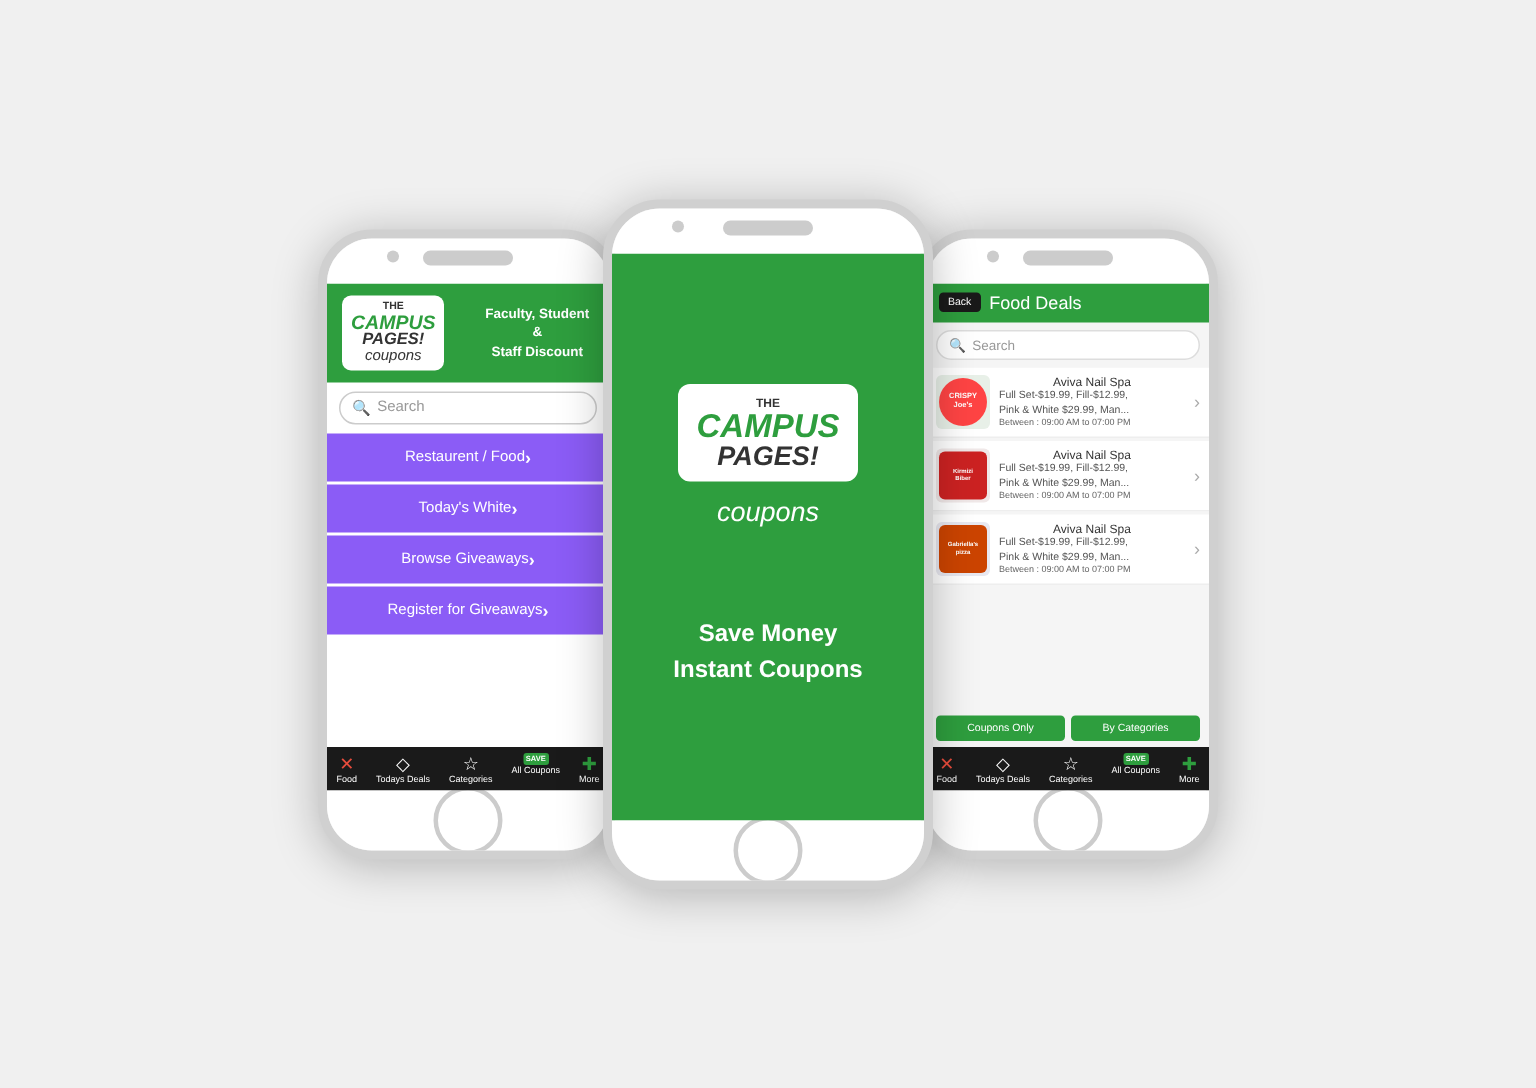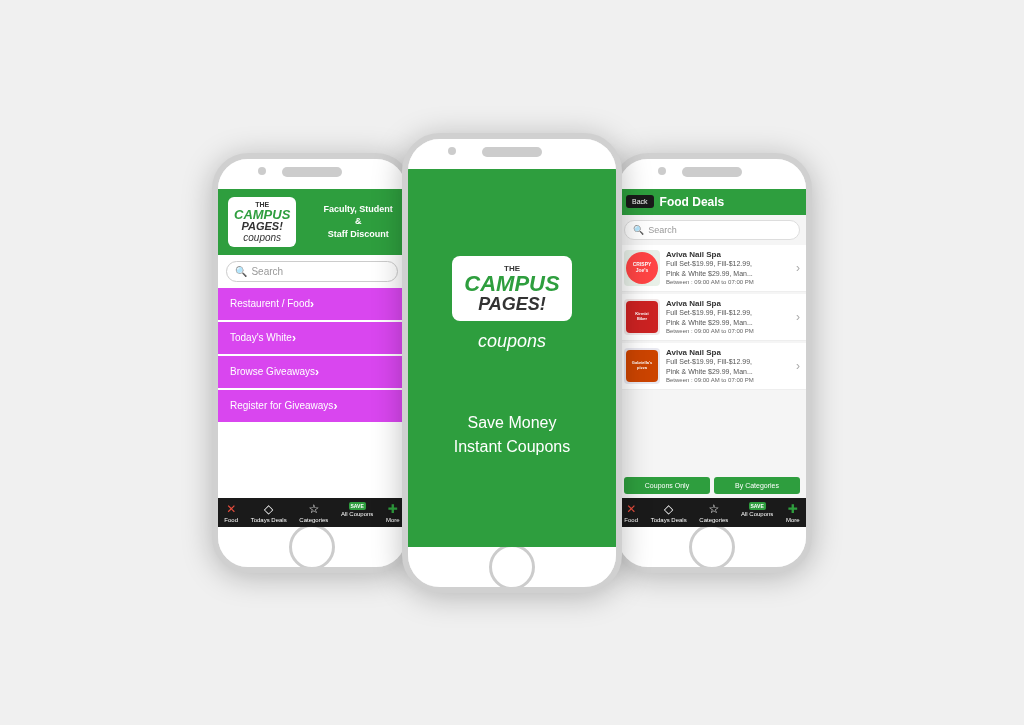--- a/index.html
+++ b/index.html
@@ -189,26 +189,26 @@
       font-size: 10px;
     }
 
     .menu-items {
       flex: 1;
       display: flex;
       flex-direction: column;
     }
 
     .menu-item {
-      background: #d946ef;
+      background: #8b5cf6;
       color: white;
       font-size: 10px;
       padding: 9px 12px;
       display: flex;
-      justify-content: flex-start;
+      justify-content: center;
       align-items: center;
       margin-bottom: 2px;
       cursor: pointer;
     }
 
     .menu-item .chevron {
       font-size: 12px;
       font-weight: bold;
     }
 
@@ -293,21 +293,21 @@
     .center-coupons {
       font-size: 18px;
       color: white;
       font-style: italic;
       margin-bottom: 20px;
     }
 
     .center-tagline {
       color: white;
       font-size: 16px;
-      font-weight: normal;
+      font-weight: bold;
       text-align: center;
       line-height: 1.5;
       margin-top: 39px;
     }
 
     
     .screen-right {
       background: #f5f5f5;
       height: 100%;
       display: flex;
@@ -328,21 +328,21 @@
       color: white;
       font-size: 7px;
       padding: 3px 6px;
       border-radius: 3px;
       cursor: pointer;
     }
 
     .right-header-title {
       color: white;
       font-size: 12px;
-      font-weight: bold;
+      font-weight: normal;
     }
 
     .right-search {
       background: white;
       border-radius: 12px;
       margin: 5px 6px;
       padding: 4px 8px;
       display: flex;
       align-items: center;
       gap: 4px;
@@ -384,22 +384,23 @@
     .deal-logo-1 { background: #e8f0e8; }
     .deal-logo-2 { background: #f0e8e8; }
     .deal-logo-3 { background: #e8e8f0; }
 
     .deal-info {
       flex: 1;
     }
 
     .deal-name {
       font-size: 8px;
-      font-weight: bold;
+      font-weight: normal;
       color: #333;
+      text-align: center;
     }
 
     .deal-desc {
       font-size: 7px;
       color: #555;
       line-height: 1.3;
     }
 
     .deal-hours {
       font-size: 6px;

